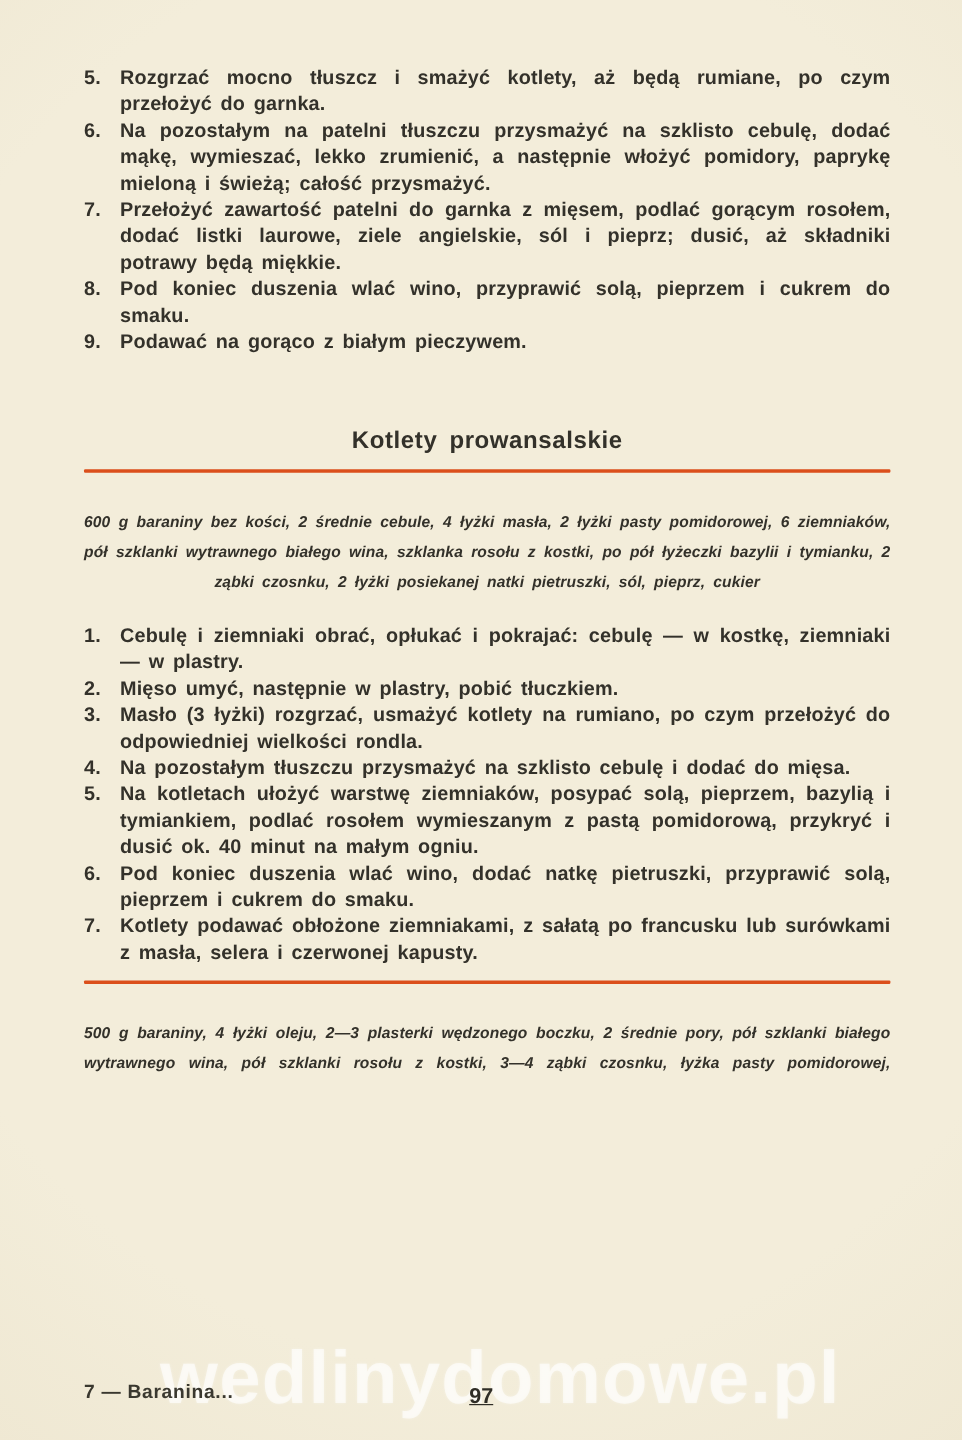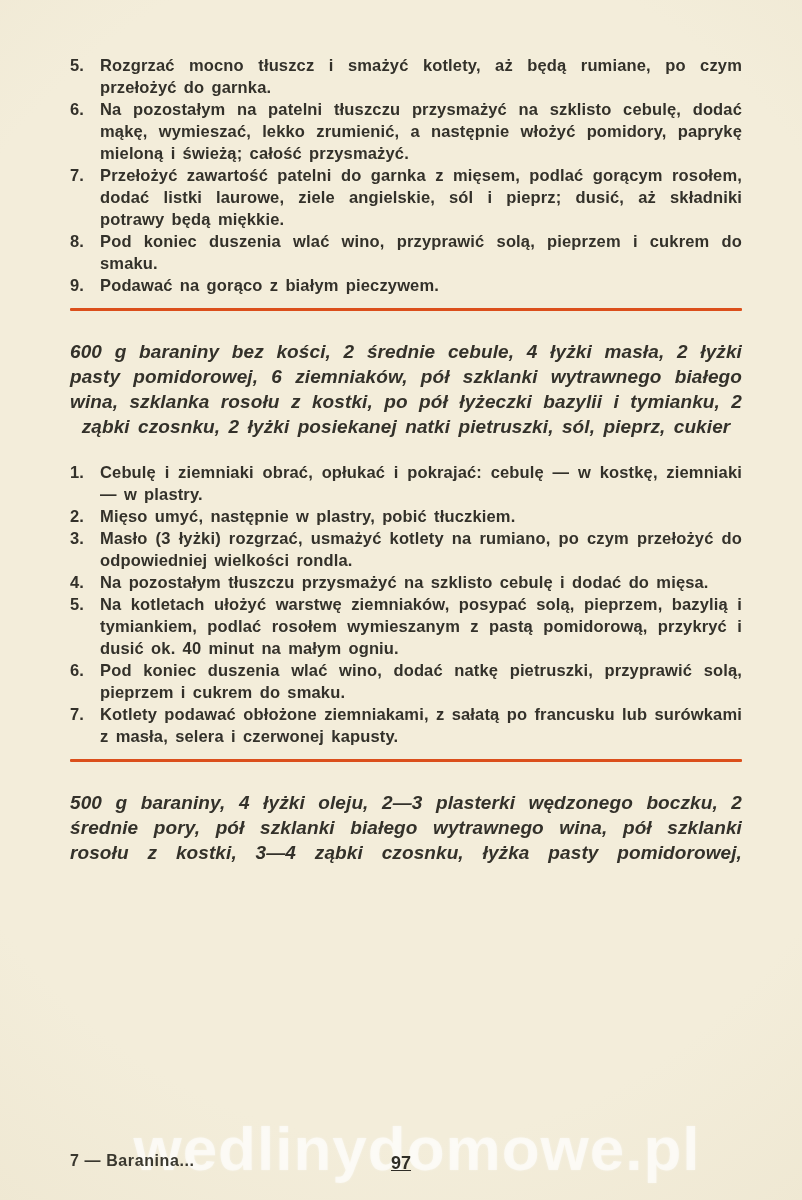--- a/index.html
+++ b/index.html
@@ -26,21 +26,21 @@
   .heading {
     text-align:center; font-size:20px; font-weight:700;
     letter-spacing:0.5px; word-spacing:4px;
   }
   .h1 { margin-top:60px; }
   .h2 { margin-top:76px; }
   .rule { height:3px; background:#db4f1b; margin-top:12px; border-radius:1px; }
 
   .ingredients {
     margin-top:28px; font-style:italic; font-weight:600;
-    font-size:19px; line-height:25px;
+    font-size:13px; line-height:25px;
     text-align:justify; word-spacing:3px; letter-spacing:0.1px;
   }
   .last-center { text-align-last:center; }
   .last-justify { text-align-last:justify; }
 
   .steps-list { margin-top:22px; }
 
   .watermark {
     position:absolute; left:16px; width:100%; bottom:16px;
     text-align:center; font-size:62px; font-weight:700;
@@ -79,20 +79,21 @@
       <div class="step">
         <span class="num">8.</span>
         <span class="txt">Pod koniec duszenia wlać wino, przyprawić solą, pieprzem i cukrem do smaku.</span>
       </div>
       <div class="step">
         <span class="num">9.</span>
         <span class="txt">Podawać na gorąco z białym pieczywem.</span>
       </div>
     </section>
 
+    <h2 class="heading h1">Kotlety prowansalskie</h2>
     <div class="rule"></div>
 
     <p class="ingredients last-center">600 g baraniny bez kości, 2 średnie cebule, 4 łyżki masła, 2 łyżki pasty pomidorowej, 6 ziemniaków, pół szklanki wytrawnego białego wina, szklanka rosołu z kostki, po pół łyżeczki bazylii i tymianku, 2 ząbki czosnku, 2 łyżki posiekanej natki pietruszki, sól, pieprz, cukier</p>
 
     <section class="steps-list">
       <div class="step">
         <span class="num">1.</span>
         <span class="txt">Cebulę i ziemniaki obrać, opłukać i pokrajać: cebulę — w kostkę, ziemniaki — w plastry.</span>
       </div>
       <div class="step">

